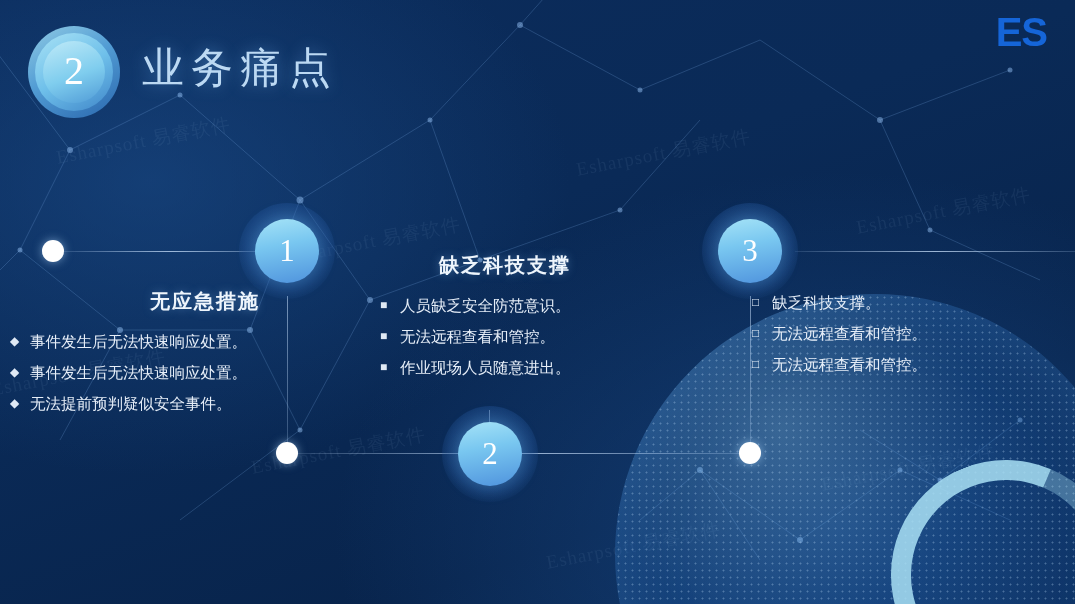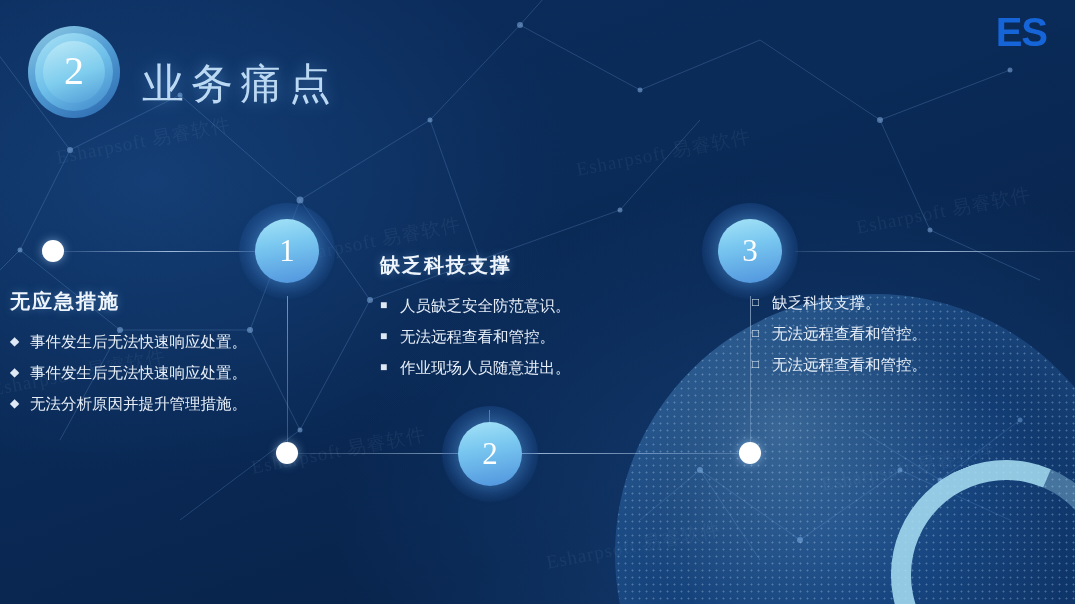--- a/index.html
+++ b/index.html
@@ -69,21 +69,21 @@
     font-size: 40px;
     font-weight: 400;
     color: #ffffff;
     font-family: "Liberation Serif", serif;
     line-height: 1;
     margin-top: -2px;
   }
 
   .slide-title {
     position: absolute;
-    left: 142px; top: 56px;
+    left: 142px; top: 40px;
     font-size: 42px;
     letter-spacing: 7px;
     color: #bcd9f3;
     font-family: "Liberation Serif", "DejaVu Serif", serif;
     text-shadow: 0 0 16px rgba(120,190,255,0.45);
   }
 
   .logo {
     position: absolute;
     right: 28px; top: 10px;
@@ -138,21 +138,21 @@
     margin-top: -1px;
   }
 
   
   .col { position: absolute; }
   .col-head {
     color: #eef5fc;
     font-size: 20px;
     font-weight: bold;
     letter-spacing: 2px;
-    text-align: left;
+    text-align: center;
     margin-bottom: 12px;
     text-shadow: 0 0 10px rgba(140,200,255,0.35);
   }
   .bullet-list { list-style: none; }
   .bullet-item {
     display: flex;
     align-items: flex-start;
     color: #e6eef8;
     font-size: 15.5px;
     line-height: 29px;
@@ -161,21 +161,21 @@
   .bullet-mark {
     flex: 0 0 auto;
     width: 20px;
     color: #dfe9f5;
     font-size: 12px;
     line-height: 29px;
   }
   .bullet-text { flex: 1 1 auto; }
 
   .col-left { left: 10px; top: 288px; width: 250px; }
-  .col-left .col-head { text-align: left; }
+  .col-left .col-head { text-align: right; }
   .col-mid { left: 380px; top: 252px; width: 250px; }
   .col-right { left: 752px; top: 288px; width: 270px; }
 
   
   .globe-wrap {
     position: absolute;
     right: -60px; bottom: -210px;
     width: 520px; height: 520px;
     pointer-events: none;
   }
@@ -328,21 +328,21 @@
       <li class="bullet-item">
         <span class="bullet-mark">◆</span>
         <span class="bullet-text">事件发生后无法快速响应处置。</span>
       </li>
       <li class="bullet-item">
         <span class="bullet-mark">◆</span>
         <span class="bullet-text">事件发生后无法快速响应处置。</span>
       </li>
       <li class="bullet-item">
         <span class="bullet-mark">◆</span>
-        <span class="bullet-text">无法分析原因并提升管理措施。</span>
+        <span class="bullet-text">无法提前预判疑似安全事件。</span>
       </li>
     </ul>
   </div>
 
   <div class="col col-mid">
     <div class="col-head">缺乏科技支撑</div>
     <ul class="bullet-list">
       <li class="bullet-item">
         <span class="bullet-mark">■</span>
         <span class="bullet-text">人员缺乏安全防范意识。</span>

